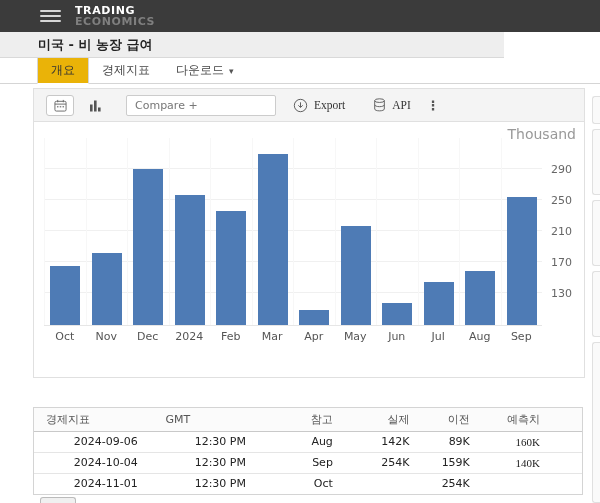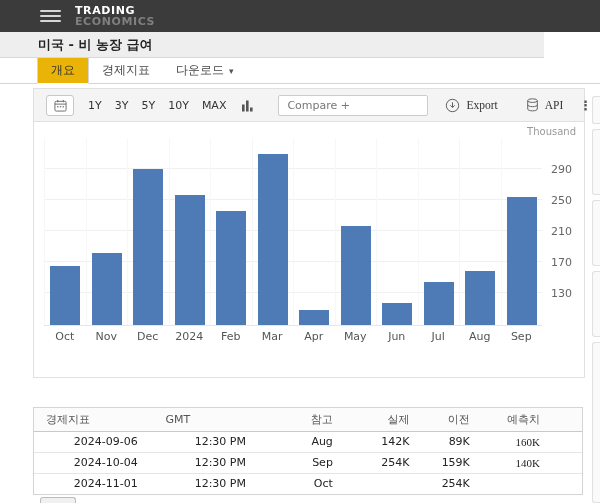--- a/index.html
+++ b/index.html
@@ -11,21 +11,21 @@
   }
   
   .topbar { position:absolute; left:0; top:0; width:600px; height:32px;
     background:#3b3b3b; display:flex; align-items:center; }
   .hamburger { margin-left:40px; width:21px; cursor:pointer; }
   .hamburger span { display:block; height:2px; background:#d6d6d6; margin:3px 0; border-radius:1px; }
   .brand { margin-left:14px; cursor:pointer; }
   .brand .l1 { color:#ffffff; font-size:11px; font-weight:bold; letter-spacing:.6px; line-height:11px; }
   .brand .l2 { color:#7f7f7f; font-size:11px; font-weight:bold; letter-spacing:.6px; line-height:11px; }
   
-  .titleband { position:absolute; left:0; top:32px; width:544px; height:26px;
+  .titleband { position:absolute; left:0; top:32px; width:504px; height:26px;
     background:#eeeeee; border-bottom:1px solid #d9d9d9; display:flex; align-items:center; }
   .titleband h1 { margin:0 0 0 38px; font-size:13px; font-weight:bold; color:#222; }
   
   .tabs { position:absolute; left:0; top:58px; width:600px; height:26px;
     display:flex; align-items:stretch; border-bottom:1px solid #d5d5d5; padding-left:37px; }
   .tab { font-size:12px; color:#444; display:flex; align-items:center; padding:0 13px; cursor:pointer; white-space:nowrap; }
   .tab.active { background:#eab308; border-left:1px solid #d5d5d5; border-right:1px solid #d5d5d5;
     margin-bottom:-1px; border-bottom:1px solid #fff; color:#333; }
   .tab .caret { font-size:9px; color:#555; margin-left:5px; }
   
@@ -40,21 +40,21 @@
   .charttype { margin-left:15px; display:flex; align-items:center; cursor:pointer; }
   .compare { margin-left:24px; width:150px; height:21px; border:1px solid #ccc; border-radius:2px;
     font-size:11px; padding:0 8px; color:#333; font-family:inherit; }
   .compare::placeholder { color:#777; }
   .tool-btn { background:none; border:none; font-size:11.5px; color:#333; display:flex; align-items:center;
     gap:6px; margin-left:17px; cursor:pointer; padding:0; font-family:Liberation Serif, serif; }
   .tool-btn.api { margin-left:28px; }
   .kebab { margin-left:16px; color:#555; font-size:13px; font-weight:bold; cursor:pointer; }
   
   .chartzone { position:relative; height:255px; }
-  .unit { position:absolute; top:4px; right:8px; font-size:10px; color:#999; }
+  .unit { position:absolute; top:4px; right:8px; font-size:14px; color:#999; }
   .plotwrap { position:absolute; left:10px; top:16px; right:42px; }
   .plot { position:relative; height:188px; border-bottom:1px solid #e6e6e6; display:flex; }
   .gridline { position:absolute; left:0; right:0; height:1px; background:#f0f0f0; }
   .ytick { position:absolute; left:100%; margin-left:9px; font-size:11px; color:#666; transform:translateY(50%); }
   .slot { flex:1; display:flex; align-items:flex-end; justify-content:center; border-left:1px solid #f7f7f7; position:relative; }
   .slot:first-child { border-left:none; }
   .bar { width:30px; }
   .xlabels { display:flex; margin-top:4px; }
   .xlabel { flex:1; text-align:center; font-size:11px; color:#555; }
   .chartfooter { position:absolute; left:12px; right:12px; bottom:9px;
@@ -120,27 +120,20 @@
       <svg width="13" height="13" viewBox="0 0 14 14">
         <rect x="1" y="2.5" width="12" height="10.5" rx="1.5" fill="none" stroke="#666"></rect>
         <line x1="1" y1="5.5" x2="13" y2="5.5" stroke="#666"></line>
         <line x1="4" y1="1" x2="4" y2="3.5" stroke="#666"></line>
         <line x1="10" y1="1" x2="10" y2="3.5" stroke="#666"></line>
         <rect x="3.2" y="7.5" width="1.6" height="1.6" fill="#888"></rect>
         <rect x="6.2" y="7.5" width="1.6" height="1.6" fill="#888"></rect>
         <rect x="9.2" y="7.5" width="1.6" height="1.6" fill="#888"></rect>
       </svg>
     </button>
-    <div class="ranges">
-        <span>1Y</span>
-        <span>3Y</span>
-        <span>5Y</span>
-        <span>10Y</span>
-        <span>MAX</span>
-      </div>
     <span class="charttype">
       <svg width="13" height="13" viewBox="0 0 13 13">
         <rect x="1" y="5.5" width="2.6" height="7" fill="#555"></rect>
         <rect x="5" y="1.5" width="2.6" height="11" fill="#555"></rect>
         <rect x="9" y="8.5" width="2.6" height="4" fill="#555"></rect>
       </svg>
     </span>
     <input class="compare" type="text" placeholder="Compare +" style="">
     <button class="tool-btn">
       <svg width="15" height="15" viewBox="0 0 16 16">

